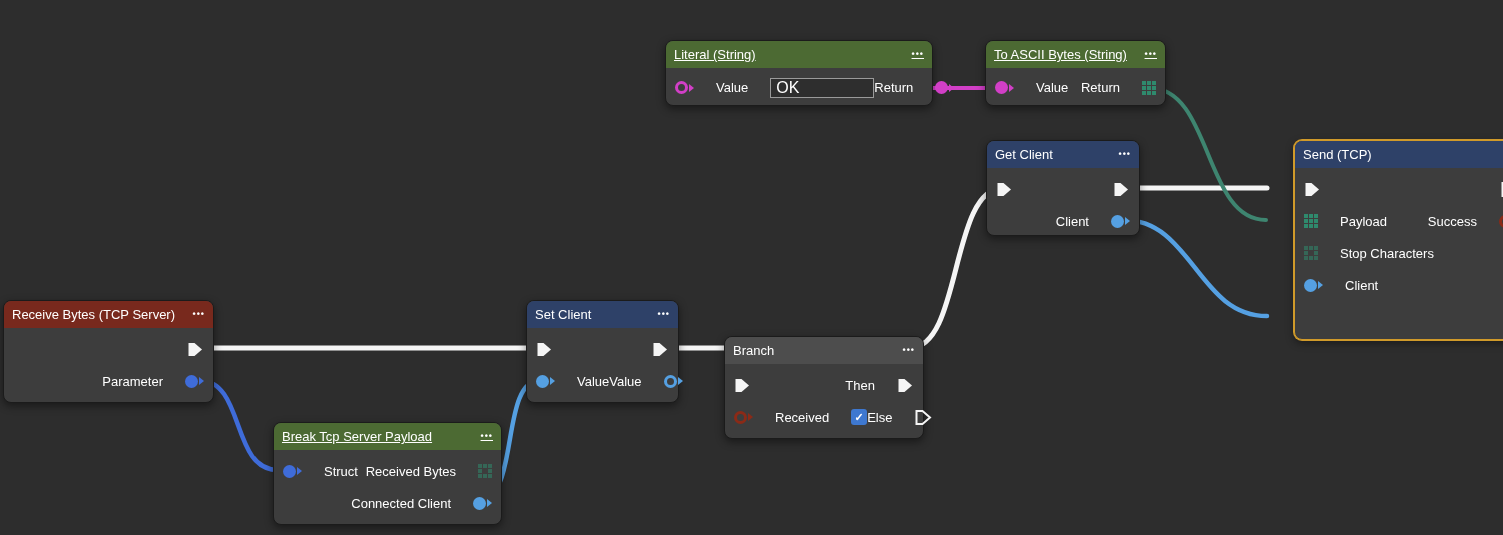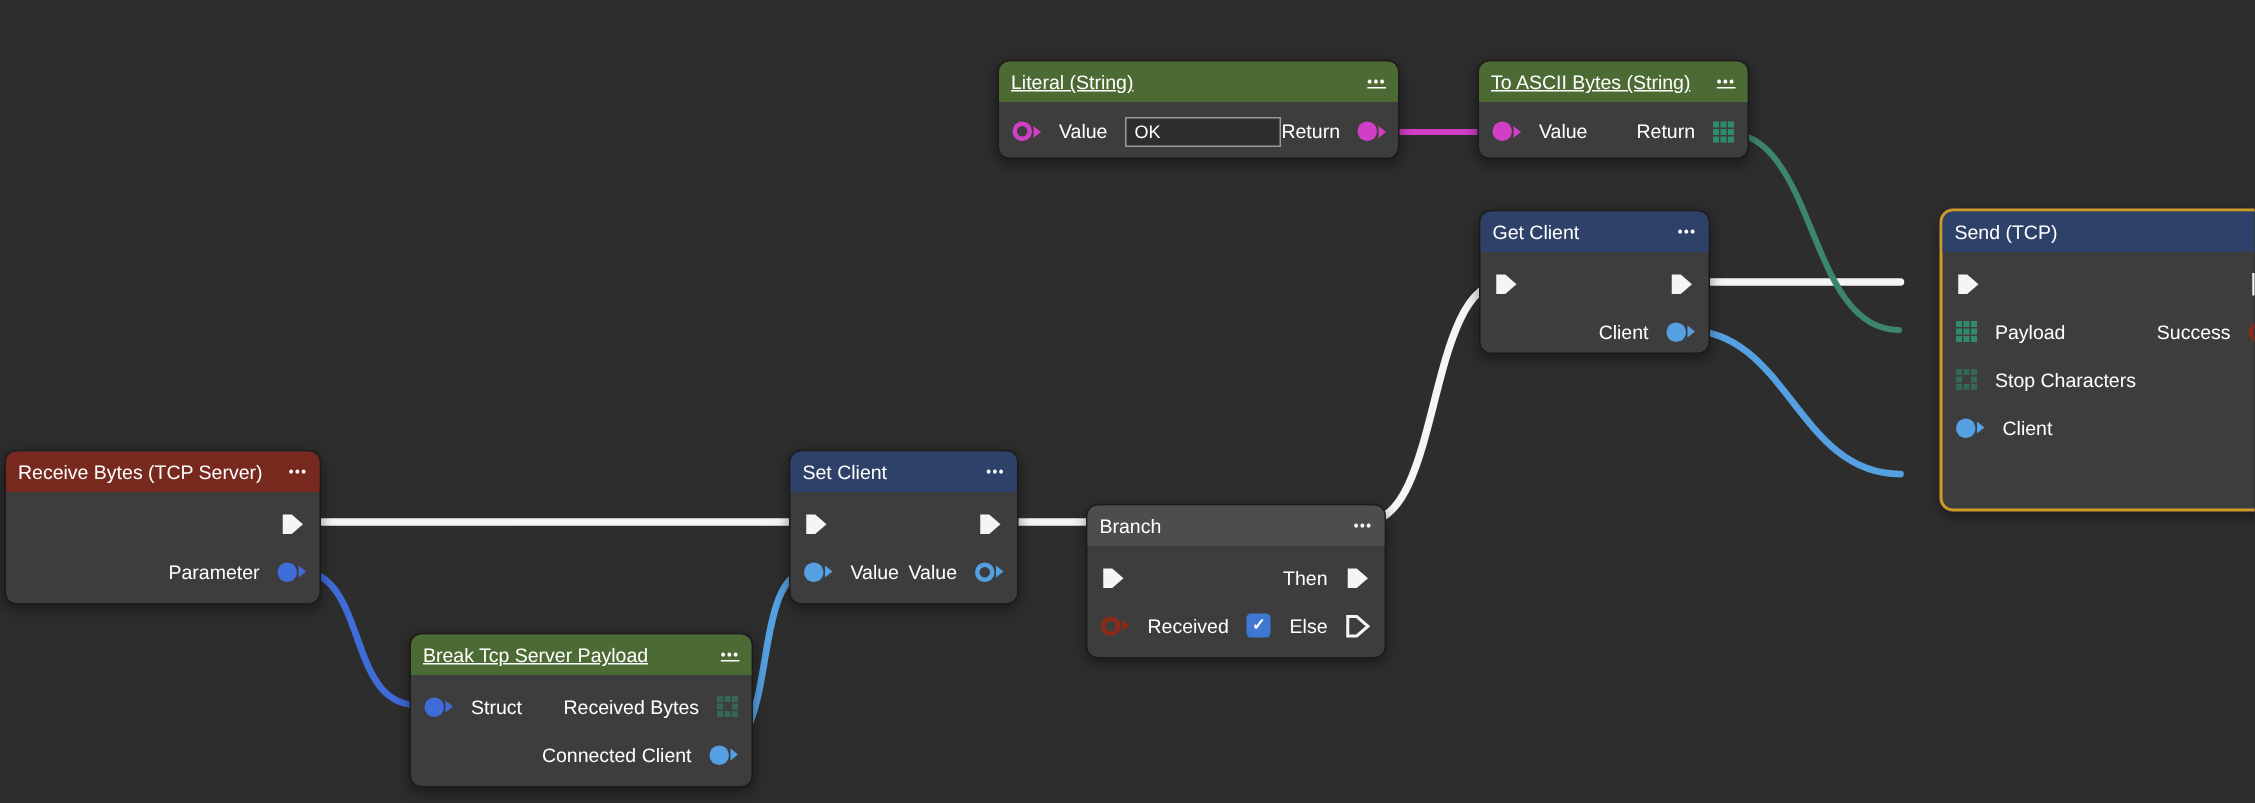--- a/index.html
+++ b/index.html
@@ -19,42 +19,42 @@
   .node{position:absolute; background:var(--node-bg); border:1px solid var(--node-border);
         border-radius:8px; box-shadow:0 3px 9px rgba(0,0,0,.45); font-size:13px;}
   .node.selected{border:1px solid var(--selection-orange); box-shadow:0 0 0 1px var(--selection-orange),0 3px 9px rgba(0,0,0,.45);}
   .node-header{height:27px; display:flex; align-items:center; justify-content:space-between;
                gap:6px; padding:0 8px; border-radius:7px 7px 0 0; white-space:nowrap;}
   .hdr-green{background:var(--header-green);text-decoration:underline;} .hdr-navy{background:var(--header-navy);gap:33px;}
   .hdr-red{background:var(--header-red);} .hdr-gray{background:var(--header-gray);}
   .menu{font-size:9px; font-weight:bold; letter-spacing:1px; cursor:pointer; line-height:27px;}
   .node-body{padding-top:5px;}
   .row{height:32px; display:flex; align-items:center; justify-content:space-between; padding:0 9px;}
-  .grp{display:flex; align-items:center; gap:12px; white-space:nowrap;}
+  .grp{display:flex; align-items:center; gap:22px; white-space:nowrap;}
 
   .pin{display:flex; align-items:center;}
   .p-string{color:var(--string-pin);} .p-struct{color:var(--struct-pin);}
   .p-object{color:var(--object-pin);} .p-bool{color:var(--bool-pin);}
   .dot{width:13px; height:13px; border-radius:50%;}
   .filled .dot{background:currentColor;}
   .hollow .dot{border:3px solid currentColor; background:transparent;}
   .tri{width:0; height:0; border-top:4px solid transparent; border-bottom:4px solid transparent;
        border-left:5px solid currentColor; margin-left:1px;}
 
   .exec{display:block; color:var(--exec-pin);}
   .exec path{fill:currentColor;}
   .exec.hollow path{fill:none; stroke:currentColor; stroke-width:2;}
 
   .grid{display:grid; grid-template-columns:repeat(3,4px); grid-auto-rows:4px; gap:1px; color:var(--bytes-pin);}
   .grid b{background:currentColor;}
   .grid.dim b{opacity:.55;}
   .grid.dim b:nth-child(5){opacity:0;}
 
   .text-field{width:104px; height:20px; background:var(--field-bg); border:1px solid var(--field-border);
-              color:var(--text); font-family:"Liberation Sans",sans-serif; font-size:12px; padding:0 5px;}
+              color:var(--text); font-family:"Liberation Sans",sans-serif; font-size:16px; padding:0 5px;}
   .checkbox{width:16px; height:16px; background:var(--checkbox-blue); border-radius:3px;
             display:flex; align-items:center; justify-content:center; cursor:pointer;}
   .checkbox .check{font-size:11px; font-weight:bold; color:#fff; line-height:1;}
 
   #n-literal{left:665px; top:40px; width:268px; height:66px;}
   #n-literal .node-body{padding-top:2px;} #n-literal .row{height:35px;}
   #n-ascii{left:985px; top:40px; width:181px; height:66px;}
   #n-ascii .node-body{padding-top:2px;} #n-ascii .row{height:35px;}
   #n-getclient{left:986px; top:140px; width:154px; height:96px;}
   #n-send{left:1250px; top:140px; width:234px; height:200px;margin-left:44px;}

